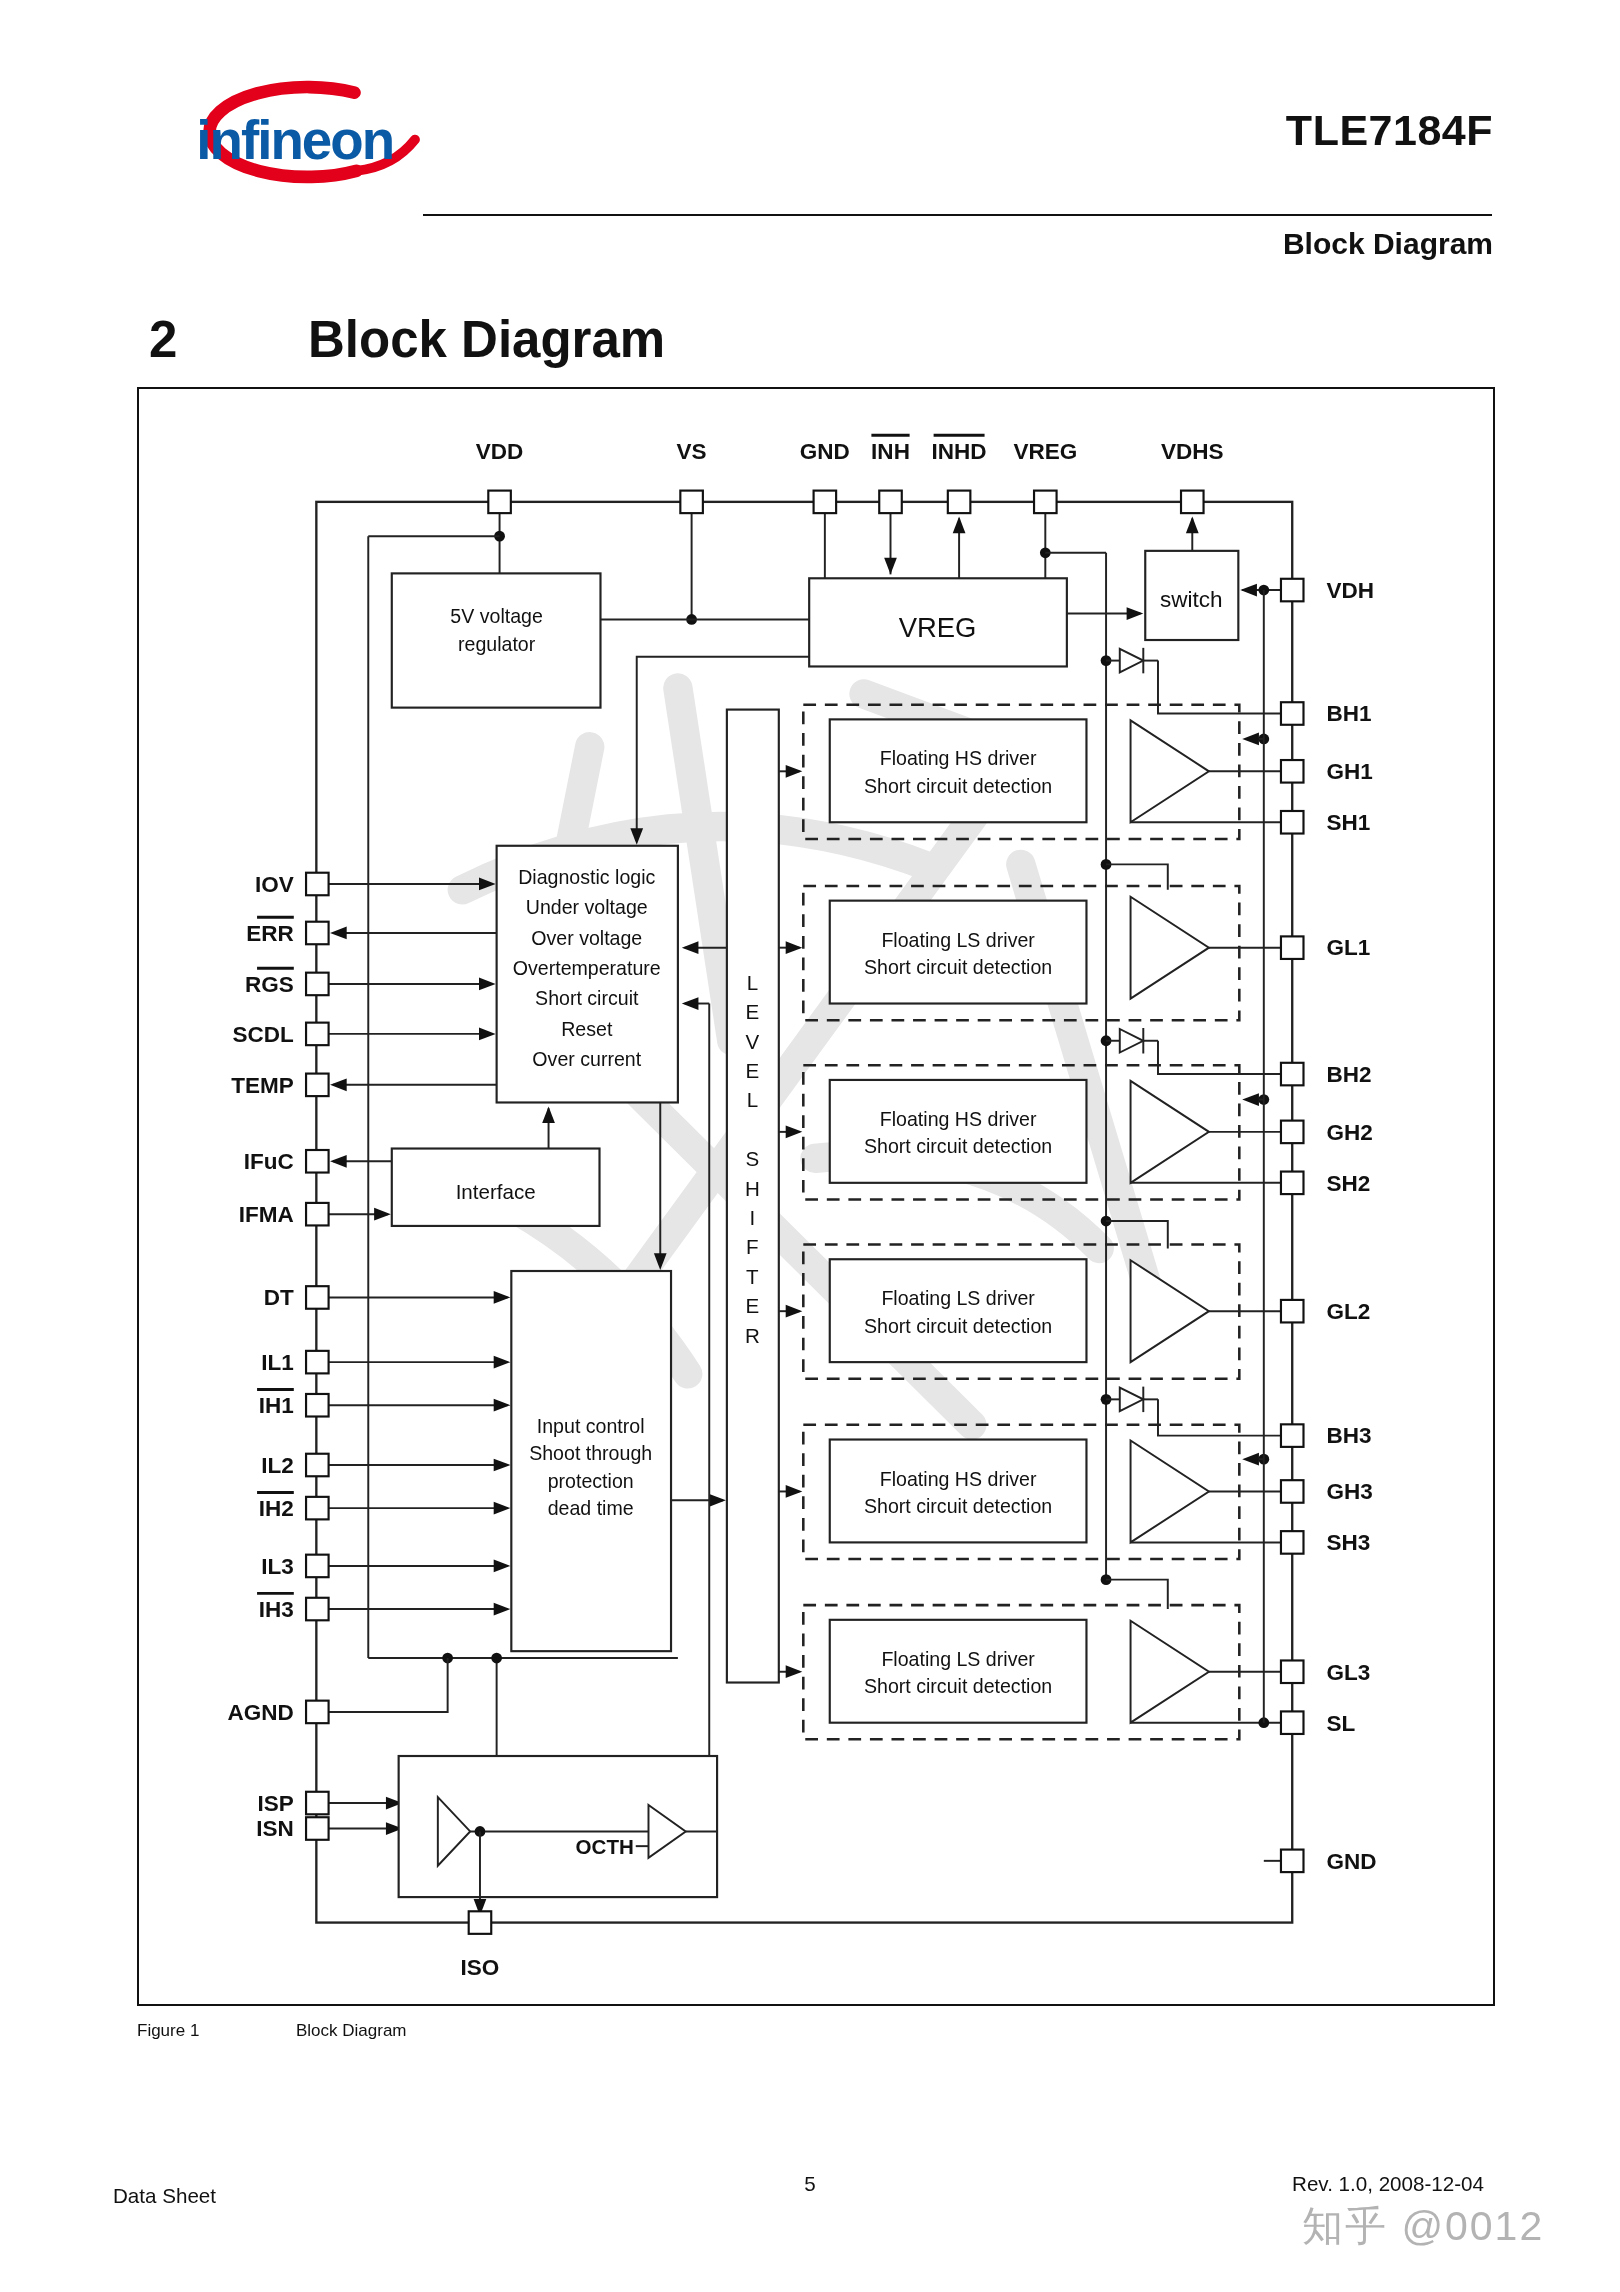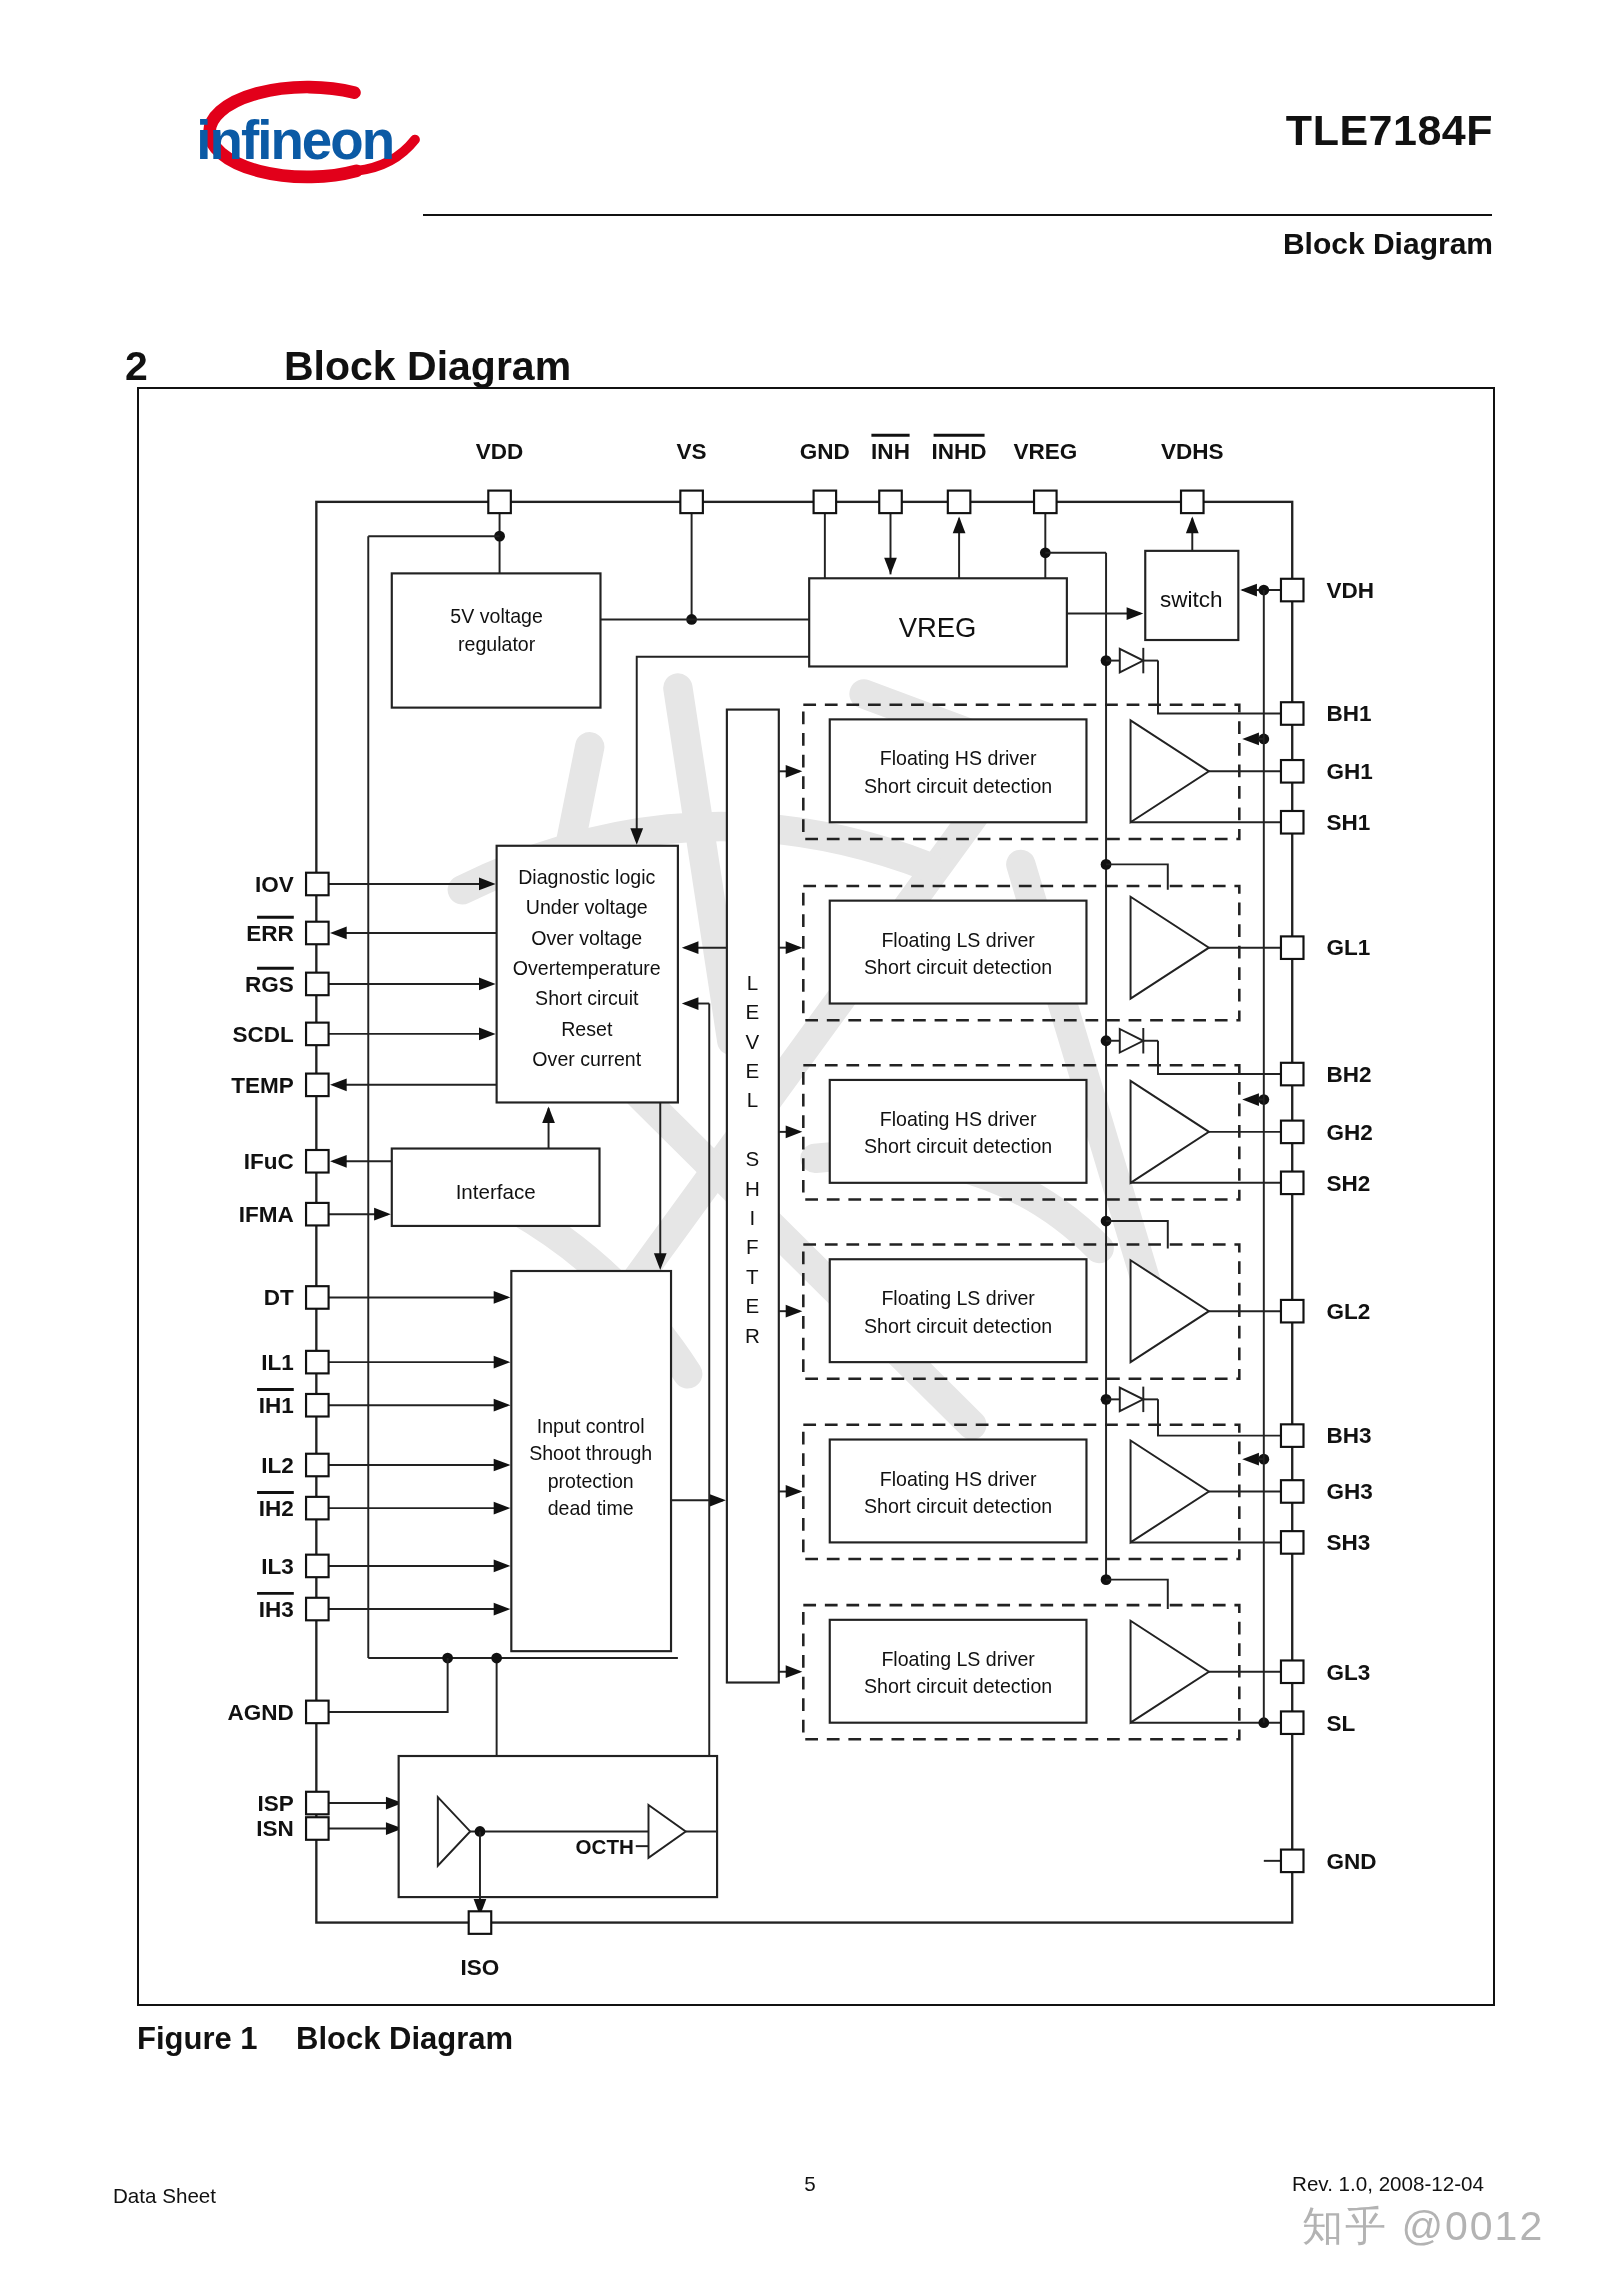--- a/index.html
+++ b/index.html
@@ -1,25 +1,25 @@
 <!DOCTYPE html>
 <html><head>
 <meta charset="utf-8">
 <style>
   html,body{margin:0;padding:0;background:#ffffff;}
   body{width:1620px;height:2293px;position:relative;font-family:"Liberation Sans","DejaVu Sans",sans-serif;color:#111;overflow:hidden;}
   .abs{position:absolute;}
   #product-title{top:106px;right:127px;font-size:43px;font-weight:bold;letter-spacing:0.5px;}
   #header-rule{top:214px;left:423px;width:1069px;height:0;border-top:2px solid #111;}
   #page-header{top:227px;right:127px;font-size:30px;font-weight:bold;}
-  #section-heading{top:310px;left:125px;font-size:41px;font-weight:bold;margin-top:33px;}
+  #section-heading{top:310px;left:149px;font-size:51px;font-weight:bold;}
   #section-heading .num{display:inline-block;width:159px;}
   #figure-frame{top:387px;left:137px;width:1358px;height:1619px;border:2.9px solid #111;box-sizing:border-box;}
   #diagram-svg{position:absolute;left:0;top:0;}
-  #figure-caption{top:2021px;left:137px;font-size:31px;font-weight:bold;}
+  #figure-caption{top:2021px;left:137px;font-size:17px;font-weight:normal;}
   #figure-caption .cap-title{position:absolute;left:159px;top:0;white-space:nowrap;}
   .footer-text{font-size:20.6px;}
   #footer-left{top:2172px;left:113px;margin-top:12px;}
   #footer-page{top:2172px;left:0;width:1620px;text-align:center;}
   #footer-right{top:2172px;right:136px;}
   #zhihu-watermark{top:2199px;left:1302px;font-size:41px;color:#b3b3b3;letter-spacing:2px;white-space:nowrap;}
   #logo{top:77px;left:147px;}
 </style>
 </head>
 <body>

